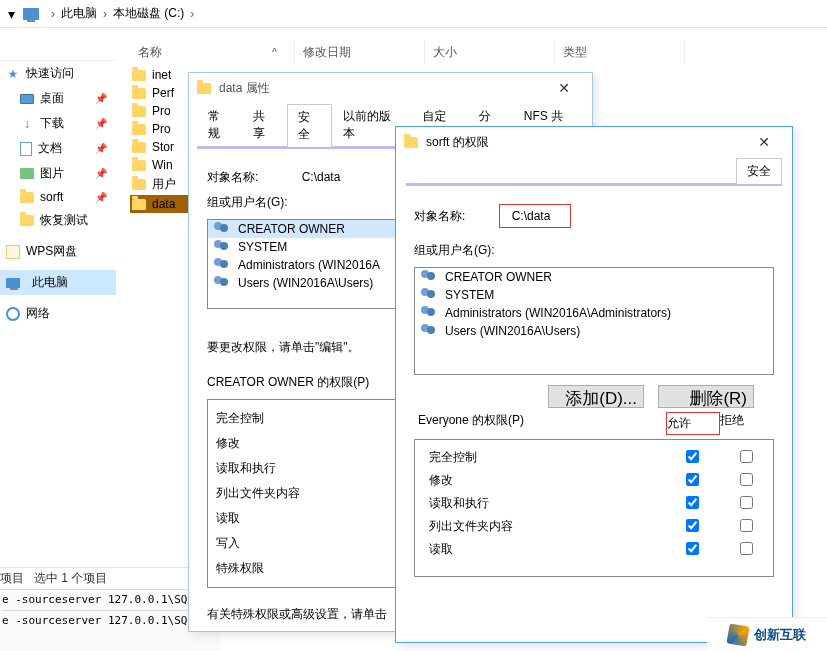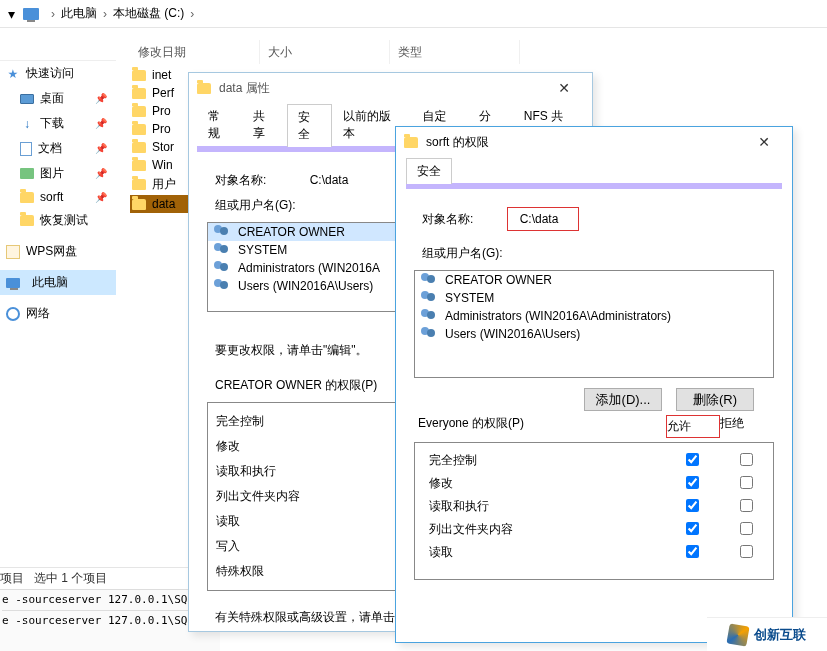--- a/index.html
+++ b/index.html
@@ -74,25 +74,25 @@
       background: #fff;
       border: 1px solid #a6c8e0;
       box-shadow: 4px 4px 8px rgba(0,0,0,0.1);
     }
     .dlg-properties { top: 72px; left: 188px; width: 405px; height: 560px; }
     .dlg-titlebar {
       height: 30px; display: flex; align-items: center; padding: 0 8px; gap: 8px;
     }
     .dlg-title { color: #555; }
     .dlg-close { margin-left: auto; width: 40px; text-align: center; color: #333; font-size: 14px; cursor: pointer; }
-    .tabs { display: flex; border-bottom: 6px solid #c4b5fd; margin: 0 8px; }
+    .tabs { display: flex; border-bottom: 3px solid #c4b5fd; margin: 0 8px; justify-content: flex-end; }
     .tab { padding: 4px 10px; border: 1px solid transparent; border-bottom: none; cursor: pointer; }
     .tab.active { border-color: #ccc; background: #fff; position: relative; top: 1px; }
     .dlg-body { padding: 12px 18px; }
-    .row { margin: 8px 8px; }
+    .row { margin: 8px 0; }
     .userlist {
       border: 1px solid #888; min-height: 90px;
     }
     .userlist-row { display: flex; align-items: center; gap: 6px; padding: 2px 6px; }
     .userlist-row.selected { background: #d0e7ff; }
     .groupicon {
       width: 18px; height: 14px; display: inline-block; position: relative;
     }
     .groupicon::before, .groupicon::after {
       content:""; position:absolute; width:8px; height:8px; border-radius:50%; background:#6ca0d8;
@@ -100,22 +100,22 @@
     .groupicon::before { left:0; top:0; }
     .groupicon::after { left:6px; top:2px; background:#4a7fb0; }
     .permlist { border: 1px solid #888; min-height: 160px; padding: 6px 8px; }
     .perm-row { padding: 4px 0; }
     
     .dlg-perms { top: 126px; left: 395px; width: 398px; height: 517px; border-color: #4aa3df; }
     .dlg-perms .dlg-titlebar { border-bottom: none; }
     .dlg-perms .tabs { margin-top: 4px; }
     .redbox { border: 1px solid #d33; }
     .btn {
-      width: 78px; height: 23px; border: 1px solid #adadad; background: #e1e1e1;
-      cursor: pointer; font-size: 13px;
+      width: 96px; height: 23px; border: 1px solid #adadad; background: #e1e1e1;
+      cursor: pointer; font-size: 17px; text-align: right;
     }
     .btn-row { display: flex; justify-content: flex-end; gap: 14px; padding: 10px 20px 0 0; }
     .perm-table { width: 100%; }
     .perm-table-header { display: flex; padding: 4px 0; }
     .perm-table-header .plabel { flex: 1; padding-left: 4px; }
     .perm-table-header .pcol { width: 54px; }
     .perm-table-body { border: 1px solid #888; padding: 6px 0; height: 138px; overflow: hidden; }
     .ptr { display: flex; align-items: center; padding: 3px 0; }
     .ptr .pname { flex: 1; padding-left: 14px; }
     .ptr .pcb { width: 54px; text-align: center; }
@@ -199,20 +199,21 @@
     <span>此电脑</span>
   </div>
   <div style="height:6px"></div>
   <div class="sidebar-item qacc">
     <span class="icon-net"></span>
     <span>网络</span>
   </div>
 </div>
 
 <div class="explorer-headers">
+  <div class="eh-col" style="width:165px"><span>名称</span><span class="icon-chevdown" style="margin-left:110px">^</span></div>
   <div class="eh-col" style="width:130px">修改日期</div>
   <div class="eh-col" style="width:130px">大小</div>
   <div class="eh-col" style="width:130px">类型</div>
 </div>
 
 <div class="file-list" id="file-list">
     <div class="file-row">
       <span class="folder-icon"></span>
       <span>inet</span>
     </div>

